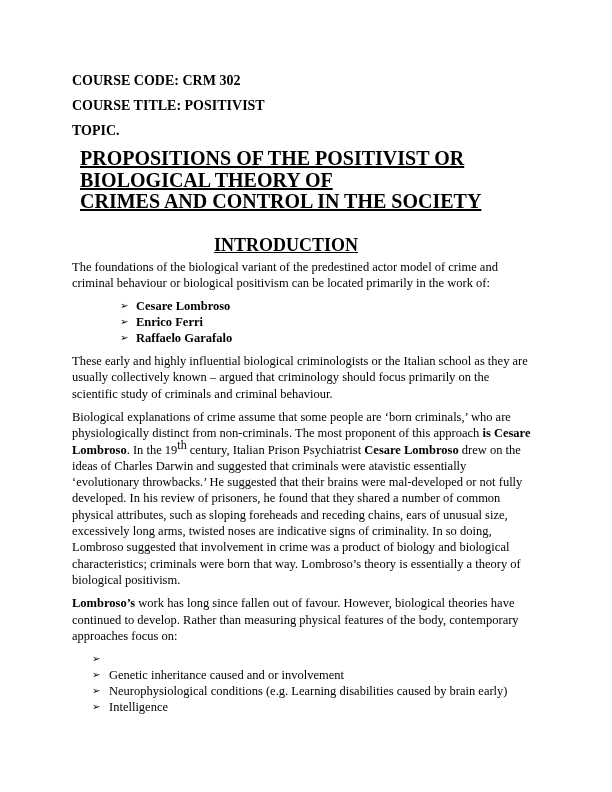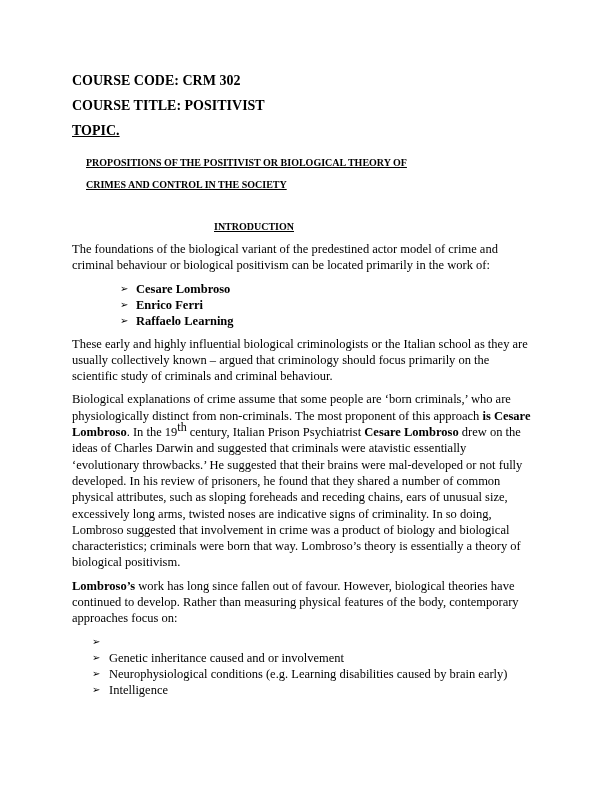--- a/index.html
+++ b/index.html
@@ -18,30 +18,30 @@
     font-family: "Liberation Serif", "DejaVu Serif", serif;
     color: #000000;
     overflow: hidden;
   }
   .hd {
     font-size: 14px;
     font-weight: 700;
     line-height: 15px;
     margin: 0 0 10px 0;
   }
-  .u { text-decoration: underline; }
+  .u { }
   .topic-title {
-    font-size: 10px;
+    font-size: 20px;
     font-weight: 700;
     line-height: 21.5px;
-    margin: 14px;
+    margin: 8px;
     text-decoration: underline;
   }
   .intro {
-    font-size: 10px;
+    font-size: 18px;
     font-weight: 700;
     line-height: 16px;
     margin: 24px 0 6px 142px;
     width: fit-content;
     text-decoration: underline;
   }
   .body-p {
     font-size: 12.5px;
     line-height: 16.3px;
     margin: 0 18px 7px 0;
@@ -90,21 +90,21 @@
     <li>
       <span class="blt">➢</span>
       <span>Cesare Lombroso</span>
     </li>
     <li>
       <span class="blt">➢</span>
       <span>Enrico Ferri</span>
     </li>
     <li>
       <span class="blt">➢</span>
-      <span>Raffaelo Learning</span>
+      <span>Raffaelo Garafalo</span>
     </li>
   </ul>
 
   <p class="body-p">These early and highly influential biological criminologists or the Italian school as they are usually collectively known – argued that criminology should focus primarily on the scientific study of criminals and criminal behaviour.</p>
 
   <p class="body-p"><span>Biological explanations of crime assume that some people are ‘born criminals,’ who are physiologically distinct from non-criminals. The most proponent of this approach </span><span class="run-b">is Cesare Lombroso</span><span>. In the 19</span><sup>th</sup><span> century, Italian Prison Psychiatrist </span><span class="run-b">Cesare Lombroso</span><span> drew on the ideas of Charles Darwin and suggested that criminals were atavistic essentially ‘evolutionary throwbacks.’ He suggested that their brains were mal-developed or not fully developed. In his review of prisoners, he found that they shared  a number of common physical attributes, such as sloping foreheads and receding chains, ears of unusual size, excessively long arms, twisted noses are indicative signs of criminality. In so doing, Lombroso suggested that involvement in crime was a product of biology and biological characteristics; criminals were born that way. Lombroso’s theory is essentially a theory of biological positivism.</span></p>
 
   <p class="body-p"><span class="run-b">Lombroso’s</span><span> work has long since fallen out of favour. However, biological theories have continued to develop. Rather than measuring physical features of the body, contemporary approaches focus on:</span></p>
 
   <ul class="list list2">

